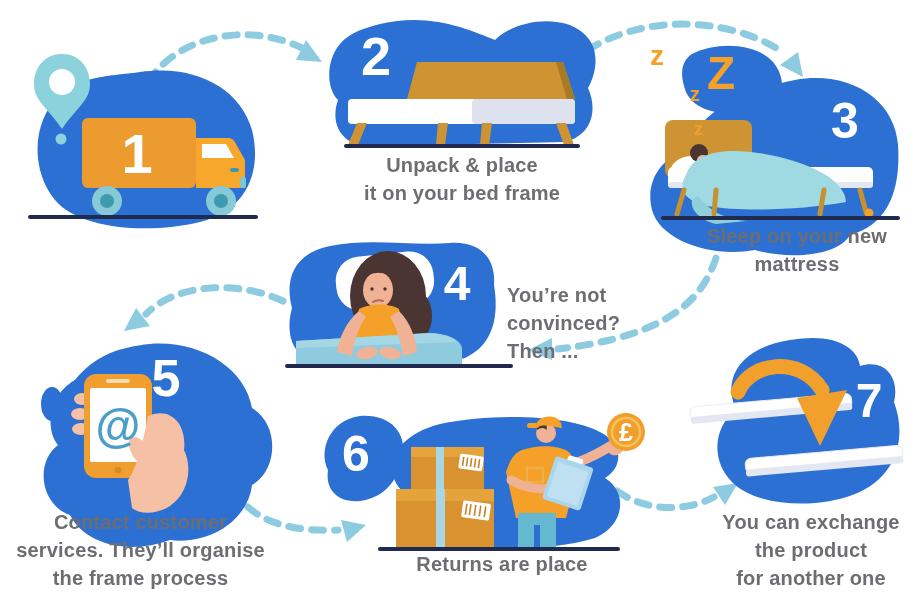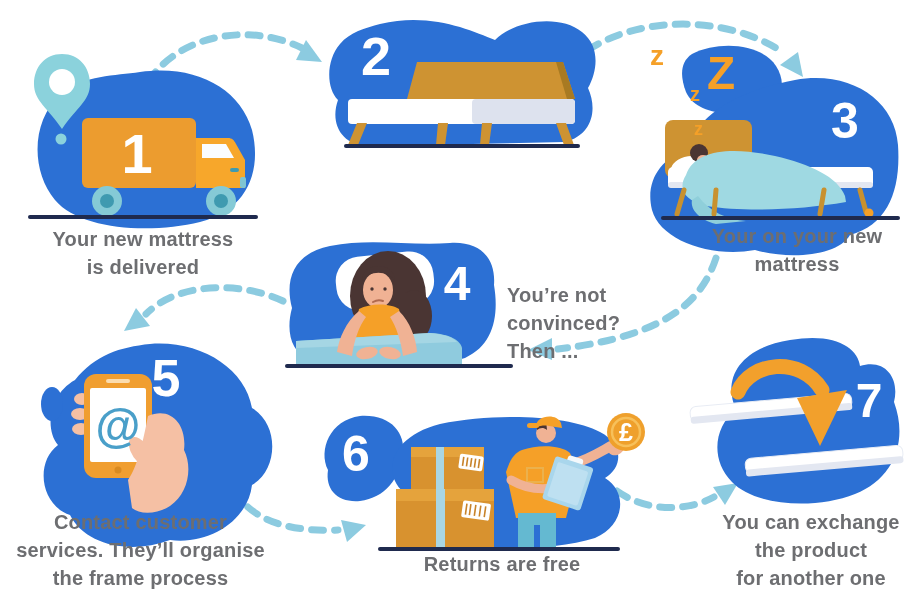--- a/index.html
+++ b/index.html
@@ -237,28 +237,28 @@
 </svg>
 
 <div class="num" style="left:107px;top:124px;width:60px;font-size:56px;line-height:60px;">1</div>
 <div class="num" style="left:346px;top:27px;width:60px;font-size:54px;line-height:58px;">2</div>
 <div class="num" style="left:815px;top:94px;width:60px;font-size:50px;line-height:54px;">3</div>
 <div class="num" style="left:427px;top:258px;width:60px;font-size:48px;line-height:52px;">4</div>
 <div class="num" style="left:136px;top:350px;width:60px;font-size:52px;line-height:56px;">5</div>
 <div class="num" style="left:326px;top:427px;width:60px;font-size:50px;line-height:54px;">6</div>
 <div class="num" style="left:839px;top:375px;width:60px;font-size:48px;line-height:52px;">7</div>
 
-<div class="txt" style="left:23px;top:225px;width:240px;">Your new mattress
-is delivered</div>
-<div class="txt" style="left:672px;top:222px;width:250px;">Your on your new
+<div class="txt" style="left:342px;top:151px;width:240px;">Unpack &amp; place
+it on your bed frame</div>
+<div class="txt" style="left:672px;top:222px;width:250px;">Sleep on your new
 mattress</div>
 <div class="txt" style="left:8px;top:508px;width:265px;">Contact customer
 services. They’ll organise
 the frame process</div>
-<div class="txt" style="left:382px;top:550px;width:240px;">Returns are free</div>
+<div class="txt" style="left:382px;top:550px;width:240px;">Returns are place</div>
 <div class="txt" style="left:686px;top:508px;width:250px;">You can exchange
 the product
 for another one</div>
 
 <div class="txt" style="left:507px;top:244px;width:170px;text-align:left;margin-top:37px;">You’re not
 convinced?
 Then ...</div>
 
 <div class="zglyph" style="left:650px;top:42px;font-size:28px;">z</div>
 <div class="zglyph" style="left:707px;top:50px;font-size:46px;">Z</div>

